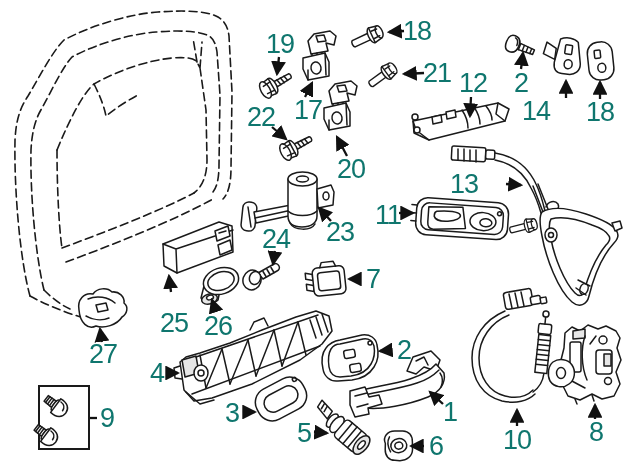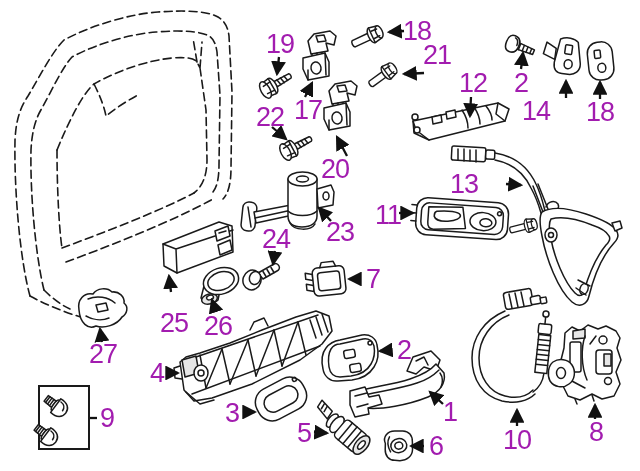--- a/index.html
+++ b/index.html
@@ -1,20 +1,20 @@
 <!DOCTYPE html>
 <html><head>
 <meta charset="utf-8">
 <style>
   html,body{margin:0;padding:0;background:#fff;}
   .stage{position:relative;width:640px;height:471px;background:#ffffff;overflow:hidden;
          font-family:"Liberation Sans", sans-serif;}
   .art{position:absolute;left:0;top:0;}
   .callout{position:absolute;transform:translate(-50%,-50%);font-size:27px;line-height:1;
-           color:#a21caf;letter-spacing:-1px;user-select:none;white-space:nowrap;}
+           color:#0f766e;letter-spacing:-1px;user-select:none;white-space:nowrap;}
   .ln{fill:none;stroke:#1a1a1a;stroke-width:1.5;stroke-linecap:round;stroke-linejoin:round;}
   .wh{fill:#ffffff;}
   .sh{fill:#e6e6e6;}
   .dash{stroke-dasharray:8 4.5;stroke-width:1.6;}
   .arrow{stroke:#111;stroke-width:2.3;fill:none;}
 </style>
 </head>
 <body>
 
 <div class="stage">
@@ -327,23 +327,23 @@
   <div class="callout" style="left:517px;top:440px">10</div>
   <div class="callout" style="left:388px;top:215px">11</div>
   <div class="callout" style="left:473px;top:83px">12</div>
   <div class="callout" style="left:464px;top:184px">13</div>
   <div class="callout" style="left:536px;top:111px">14</div>
   <div class="callout" style="left:600px;top:112px">18</div>
   <div class="callout" style="left:521px;top:83px">2</div>
   <div class="callout" style="left:308px;top:110px">17</div>
   <div class="callout" style="left:417px;top:31px">18</div>
   <div class="callout" style="left:280px;top:44px">19</div>
-  <div class="callout" style="left:335px;top:169px">20</div>
-  <div class="callout" style="left:437px;top:55px">21</div>
-  <div class="callout" style="left:270px;top:117px">22</div>
+  <div class="callout" style="left:351px;top:169px">20</div>
+  <div class="callout" style="left:437px;top:73px">21</div>
+  <div class="callout" style="left:261px;top:117px">22</div>
   <div class="callout" style="left:340px;top:232px">23</div>
   <div class="callout" style="left:276px;top:239px">24</div>
   <div class="callout" style="left:174px;top:323px">25</div>
   <div class="callout" style="left:218px;top:326px">26</div>
   <div class="callout" style="left:103px;top:354px">27</div>
 </div>
 
 </div>
 
 </body></html>

